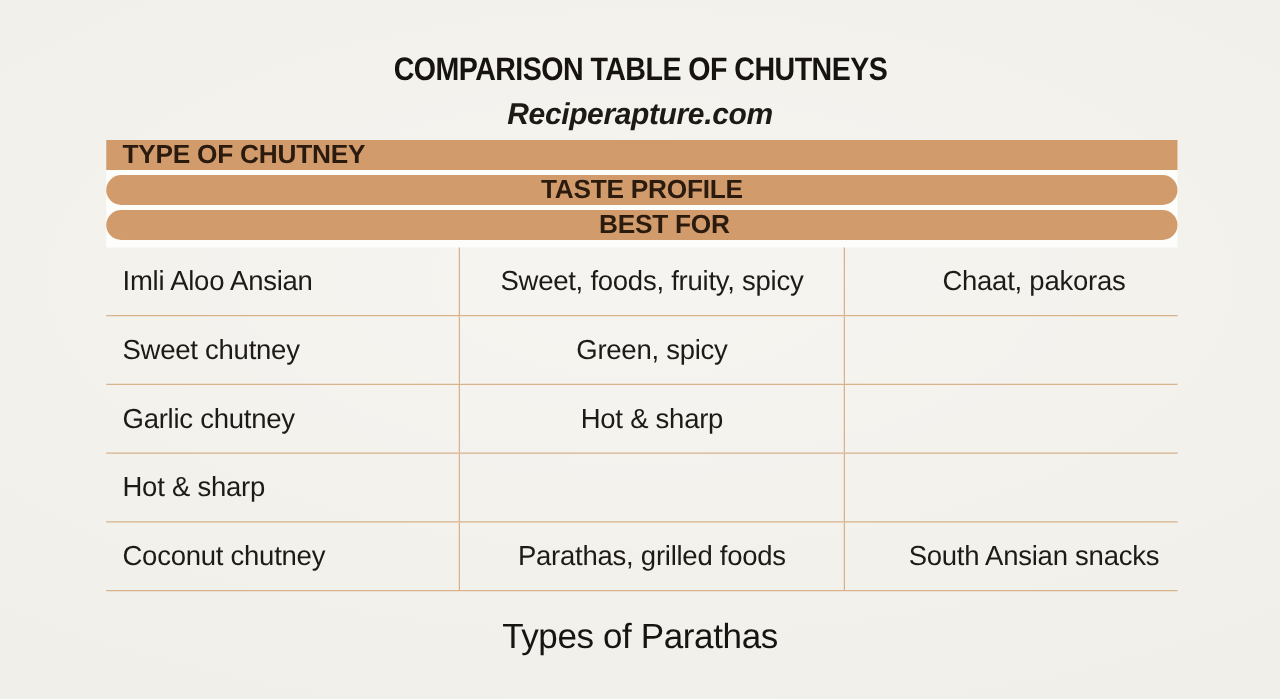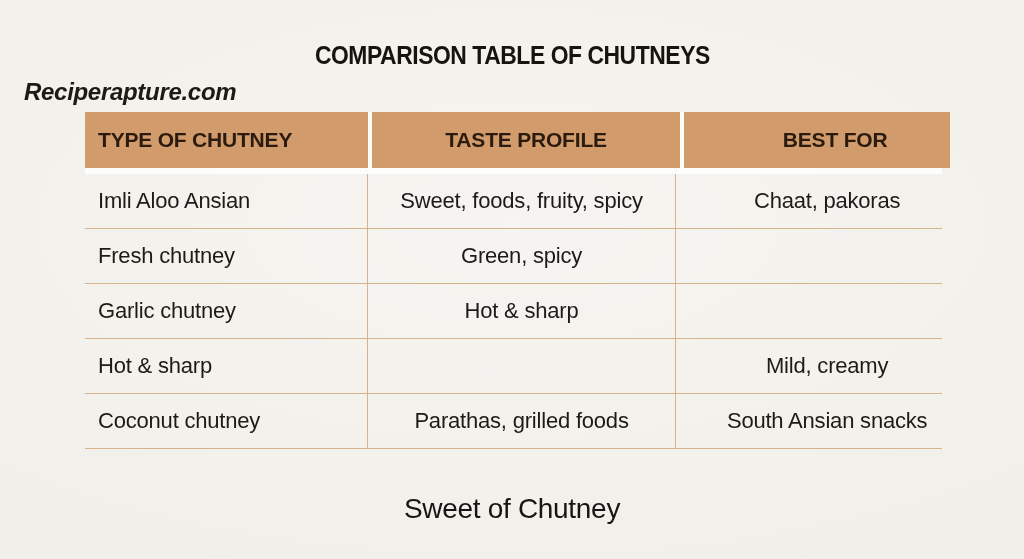--- a/index.html
+++ b/index.html
@@ -32,55 +32,55 @@
     display: inline-block;
     transform: scaleX(0.88);
     transform-origin: center;
     white-space: nowrap;
   }
   .subtitle {
     position: absolute;
     top: 78px;
     left: 0;
     width: 100%;
-    text-align: left;
+    text-align: center;
     font-size: 24px;
     font-weight: 700;
     font-style: italic;
     color: #1d1915;
     letter-spacing: -0.3px;
-    padding-left: 24px;
   }
   .chutney-table {
     position: absolute;
     left: 85px;
     top: 112px;
     width: 857px;
   }
   .thead {
     display: flex;
     background: #fdfdfb;
     padding-bottom: 6px;
     gap: 4px;
+    flex-direction: column;
   }
   .th {
     background: #d29b6b;
     height: 56px;
     display: flex;
     align-items: center;
     font-size: 21px;
     font-weight: 700;
     color: #2b1b0e;
     letter-spacing: -0.2px;
   }
   .col-0 { flex: 0 0 33%; }
   .col-1 { flex: 0 0 36%; }
   .col-2 { flex: 0 0 31%; padding-left: 36px; }
   .th.col-0 { padding-left: 13px; justify-content: flex-start; }
-  .th.col-1, .th.col-2 { justify-content: center; }
+  .th.col-1, .th.col-2 { justify-content: center; border-radius: 17px; }
   .tbody { }
   .tr {
     display: flex;
     height: 55px;
     border-bottom: 1px solid #d7b28a;
   }
   .td {
     display: flex;
     align-items: center;
     font-size: 22px;
@@ -123,40 +123,39 @@
 
     <div class="tbody">
 
       <div class="tr">
         <div class="td col-0">Imli Aloo Ansian</div>
         <div class="td col-1">Sweet, foods, fruity, spicy</div>
         <div class="td col-2">Chaat, pakoras</div>
       </div>
 
       <div class="tr">
-        <div class="td col-0">Fresh chutney</div>
+        <div class="td col-0">Sweet chutney</div>
         <div class="td col-1">Green, spicy</div>
       </div>
 
       <div class="tr">
         <div class="td col-0">Garlic chutney</div>
         <div class="td col-1">Hot &amp; sharp</div>
         <div class="td col-2"></div>
       </div>
 
       <div class="tr">
         <div class="td col-0">Hot &amp; sharp</div>
         <div class="td col-1"></div>
-        <div class="td col-2">Mild, creamy</div>
       </div>
 
       <div class="tr">
         <div class="td col-0">Coconut chutney</div>
         <div class="td col-1">Parathas, grilled foods</div>
         <div class="td col-2">South Ansian snacks</div>
       </div>
 
     </div>
   </div>
 
-  <div class="caption">Sweet of Chutney</div>
+  <div class="caption">Types of Parathas</div>
 
 </div>
 
 </body></html>

